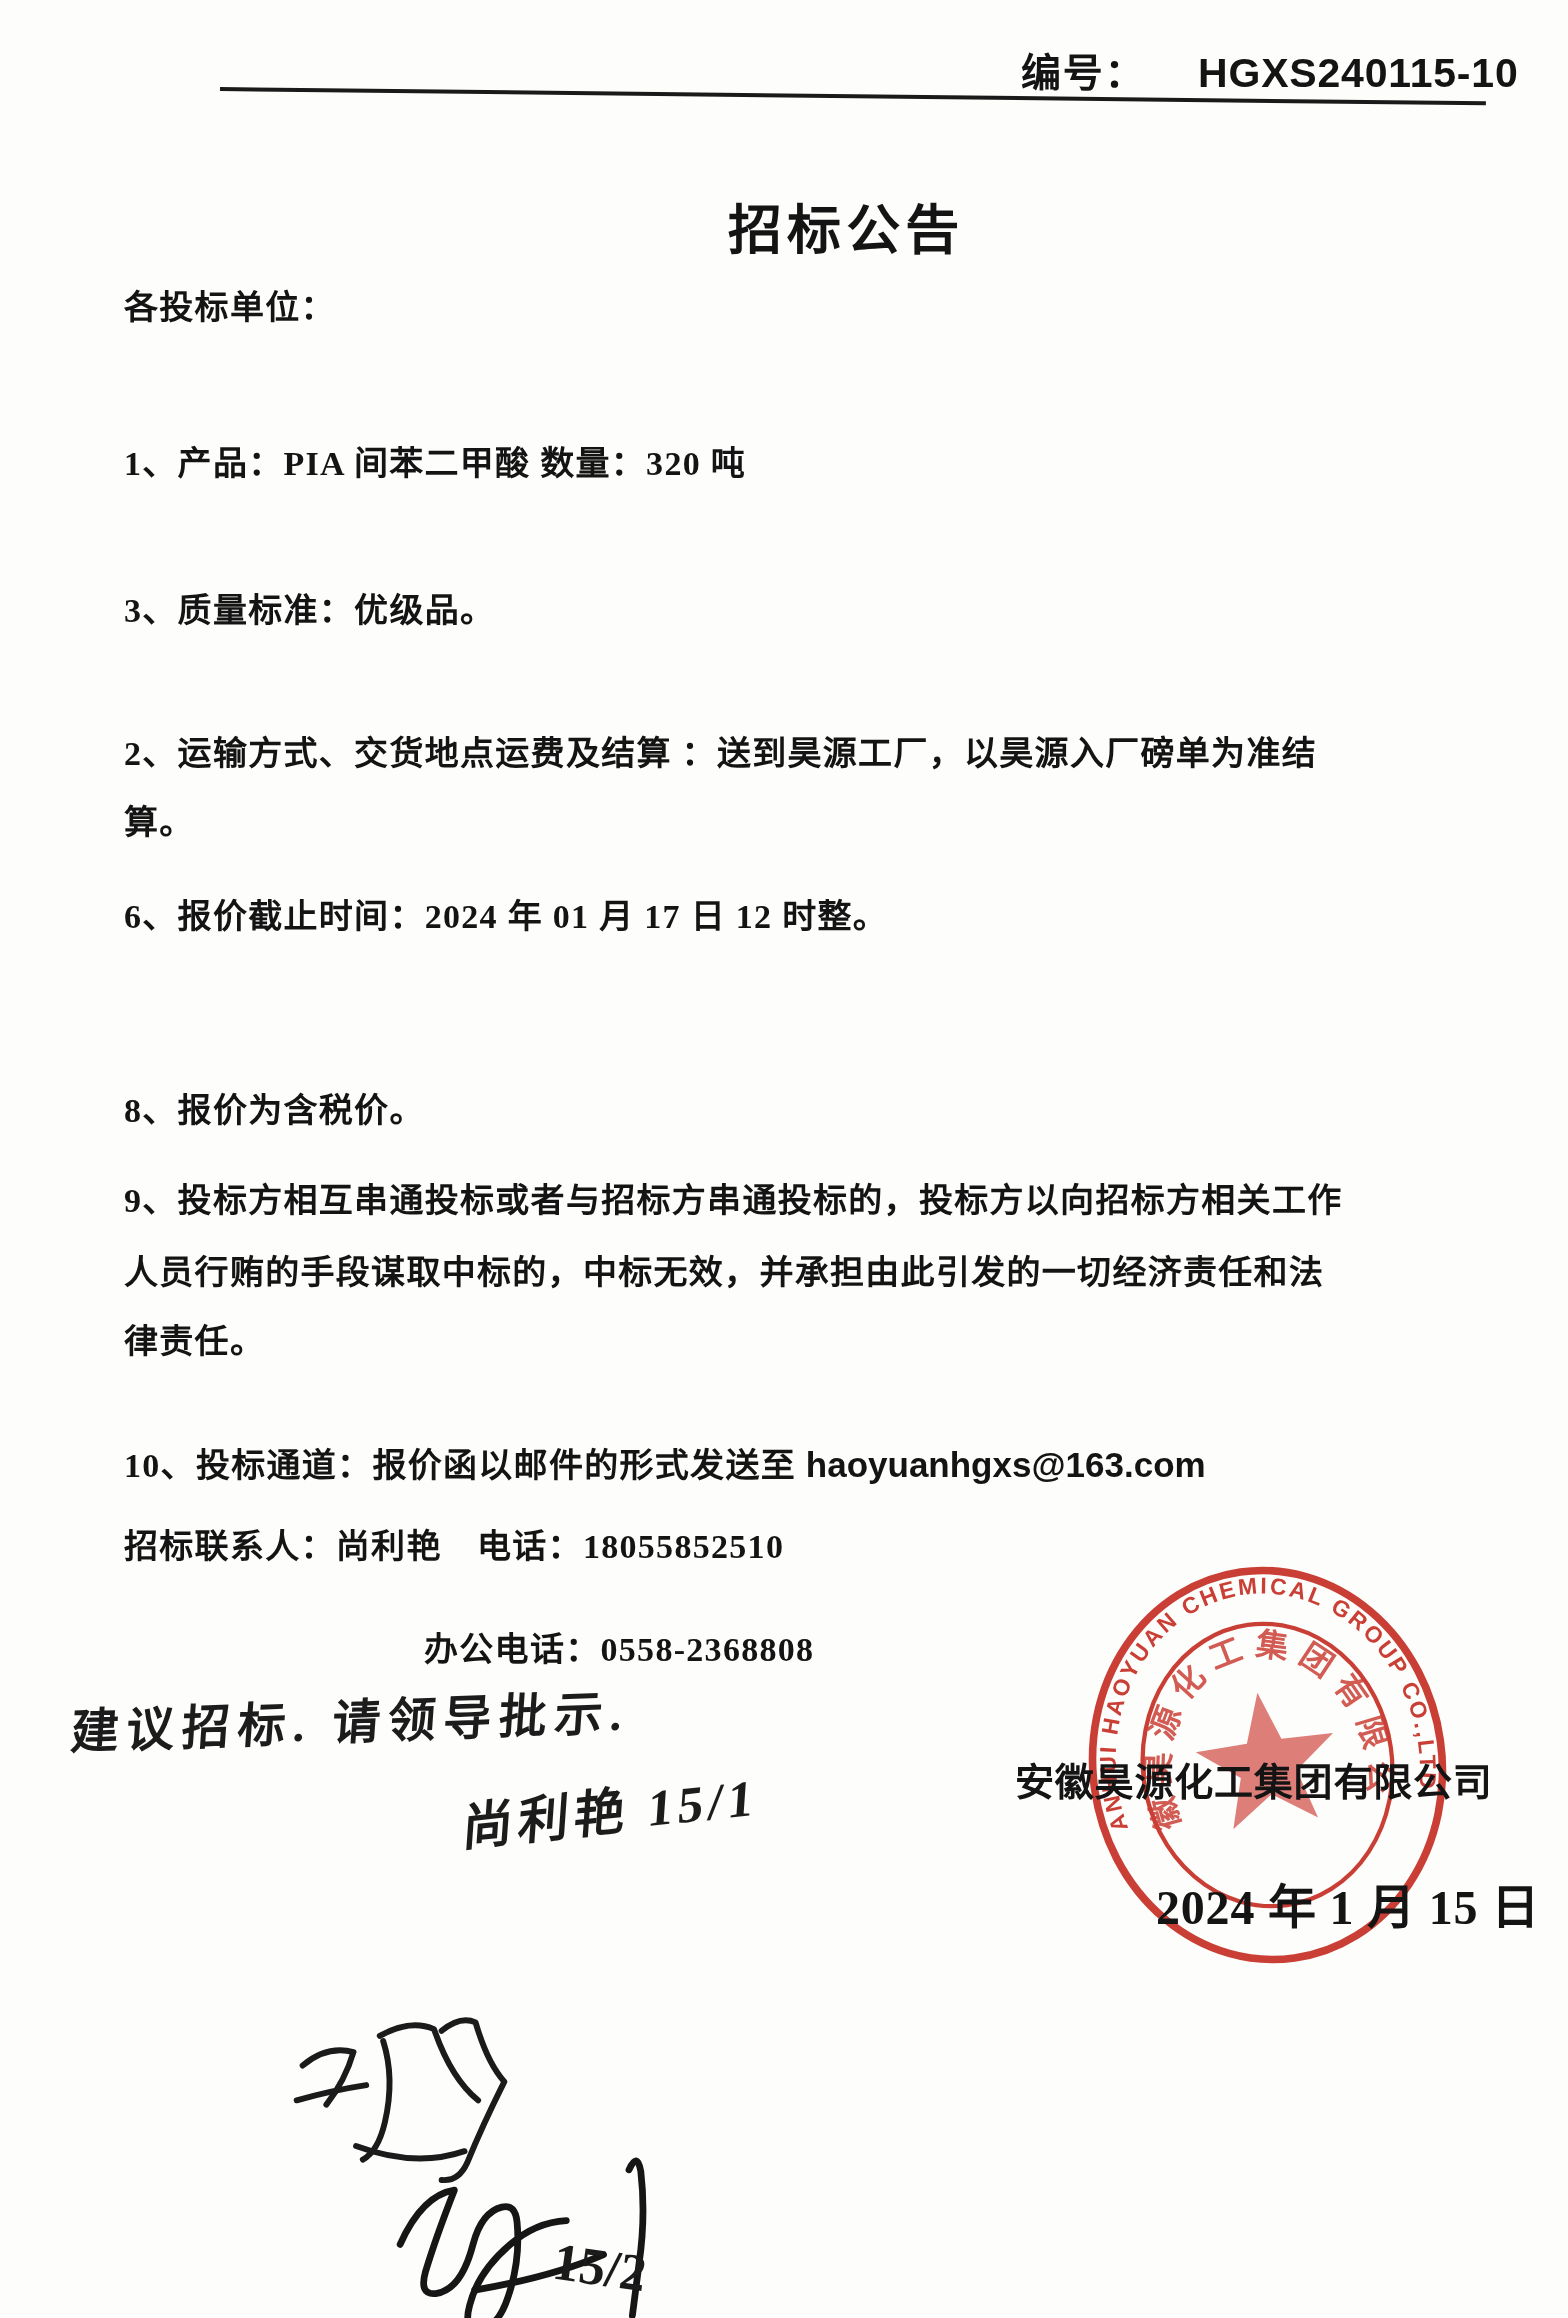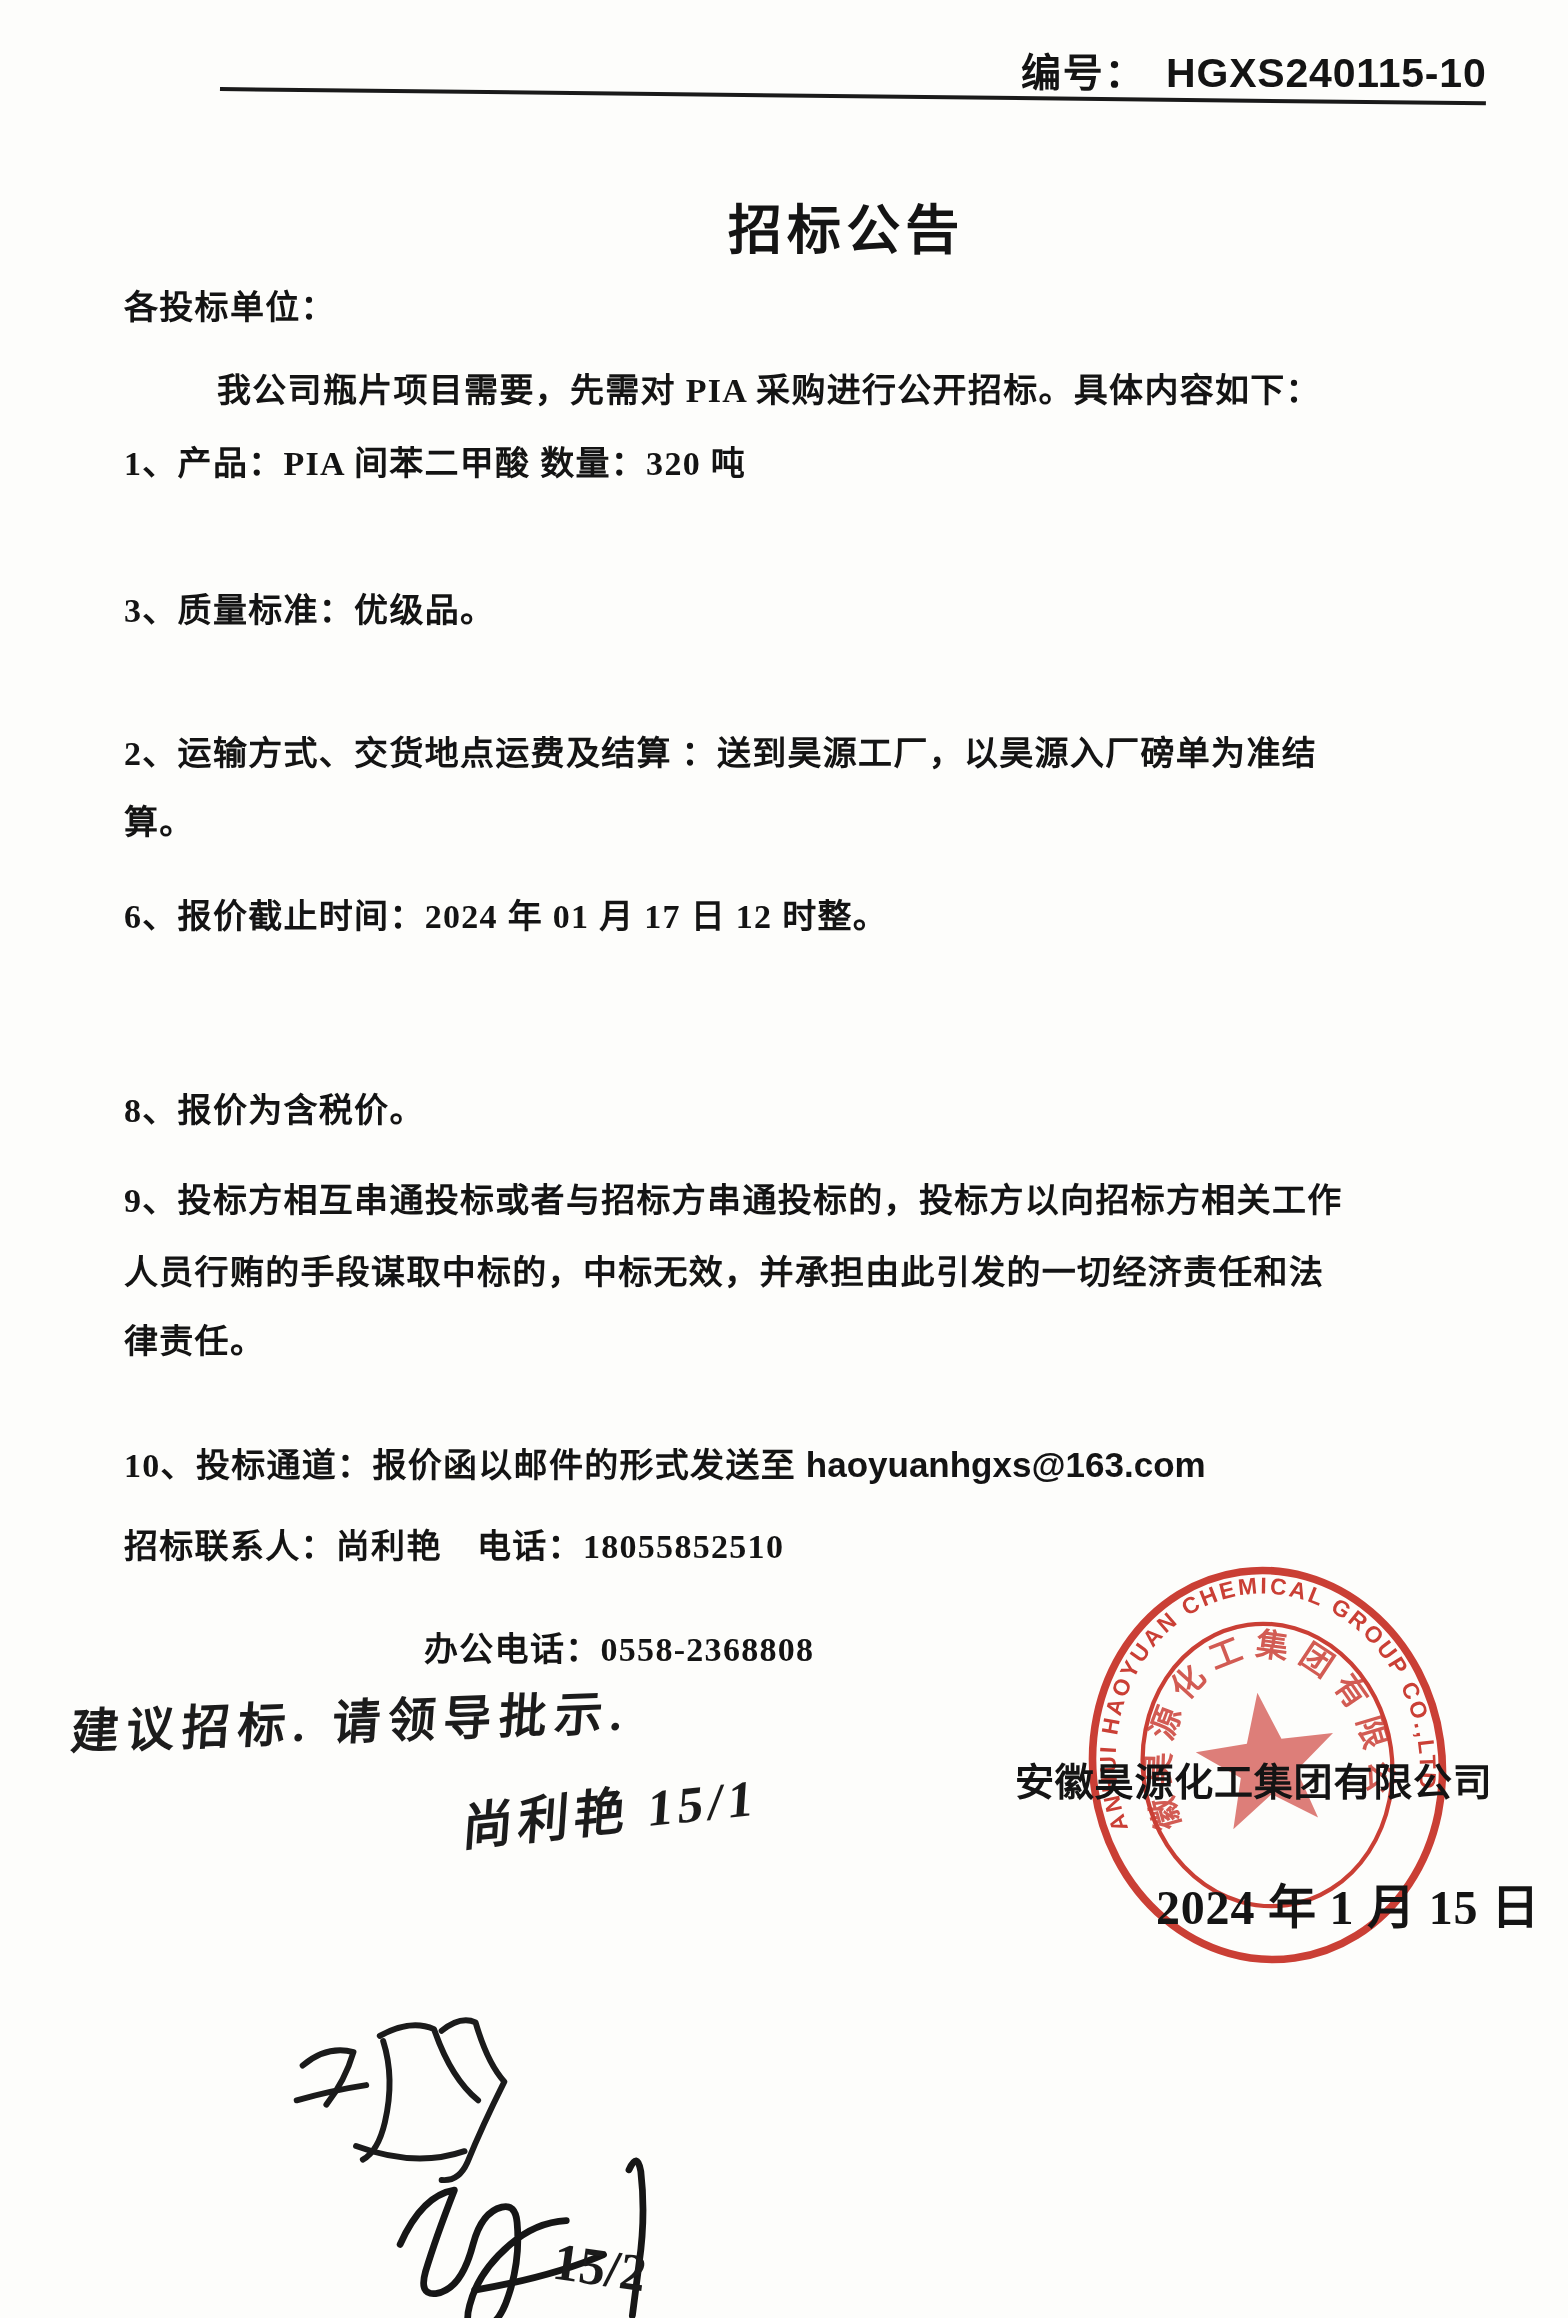--- a/index.html
+++ b/index.html
@@ -1,21 +1,21 @@
 <!DOCTYPE html>
 <html lang="zh-CN" style="--stamp-color: #c4251a;font-size:13.6px"><head>
 <meta charset="utf-8">
 <style>
   html,body{margin:0;padding:0;background:#9a9a9a;}
   .page{
     position:relative;width:1569px;height:2319px;background:#fdfdfb;overflow:hidden;
     font-family:"Liberation Serif","DejaVu Serif",serif;color:#141414;
   }
   
-  .doc-header{position:absolute;top:41px;left:1021px;display:flex;align-items:baseline;gap:4px;white-space:pre;}
+  .doc-header{position:absolute;top:41px;left:1021px;display:flex;align-items:baseline;gap:36px;white-space:pre;}
   .doc-no-label{font-size:40px;font-weight:700;letter-spacing:1.7px;}
   .doc-no{font-family:"Liberation Sans","DejaVu Sans",sans-serif;font-size:41px;font-weight:700;letter-spacing:0.8px;margin-left:16px;}
   .head-rule{position:absolute;left:220px;top:87px;width:1266px;height:4.2px;background:#1a1a1a;transform:rotate(0.65deg);transform-origin:left top;}
   
   .doc-title{position:absolute;left:720px;top:178px;margin:8px;font-size:54px;font-weight:700;letter-spacing:5.1px;white-space:pre;}
   
   .tline{position:absolute;left:124px;font-size:34px;font-weight:600;letter-spacing:1.3px;line-height:1.2;white-space:pre;}
   .email{font-family:Liberation Sans, sans-serif;font-weight:700;font-size:35px;letter-spacing:0;}
   
   .company-name{position:absolute;left:1015px;top:1751px;font-size:39px;font-weight:700;letter-spacing:0.8px;z-index:6;white-space:pre;}
@@ -37,21 +37,20 @@
 
   <div class="doc-header">
     <span class="doc-no-label">编号：</span>
     <span class="doc-no">HGXS240115-10</span>
   </div>
   <div class="head-rule"></div>
 
   <h1 class="doc-title">招标公告</h1>
 
   <div class="tline" style="top:288px">各投标单位：</div>
-  <div class="tline" style="top:371px;left:217px">我公司瓶片项目需要，先需对 PIA 采购进行公开招标。具体内容如下：</div>
   <div class="tline" style="top:444px">1、产品：PIA 间苯二甲酸 数量：320 吨</div>
   <div class="tline" style="top:591px">3、质量标准：优级品。</div>
   <div class="tline" style="top:734px">2、运输方式、交货地点运费及结算 ：送到昊源工厂，以昊源入厂磅单为准结</div>
   <div class="tline" style="top:803px">算。</div>
   <div class="tline" style="top:897px">6、报价截止时间：2024 年 01 月 17 日 12 时整。</div>
   <div class="tline" style="top:1091px">8、报价为含税价。</div>
   <div class="tline" style="top:1181px">9、投标方相互串通投标或者与招标方串通投标的，投标方以向招标方相关工作</div>
   <div class="tline" style="top:1253px">人员行贿的手段谋取中标的，中标无效，并承担由此引发的一切经济责任和法</div>
   <div class="tline" style="top:1322px">律责任。</div>
   <div class="tline" style="top:1444px"><span>10、投标通道：报价函以邮件的形式发送至 </span><span class="email">haoyuanhgxs@163.com</span></div>

